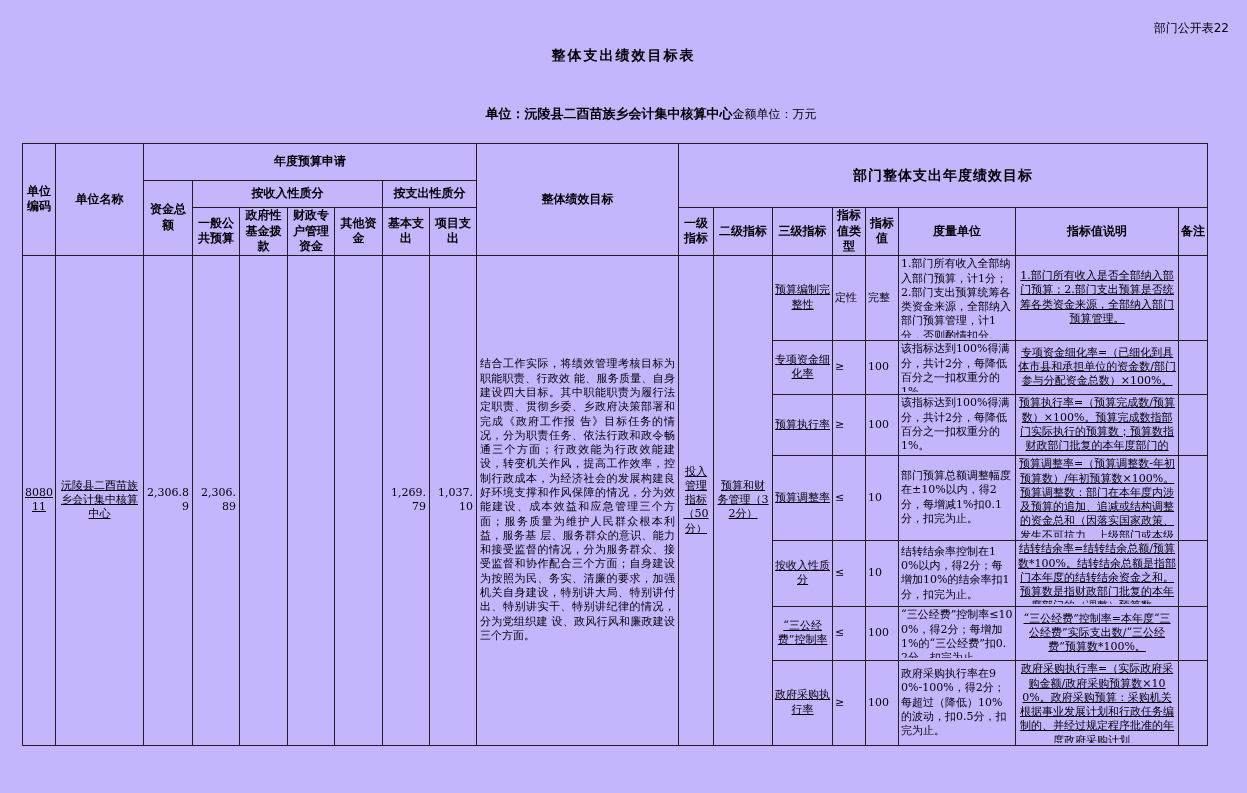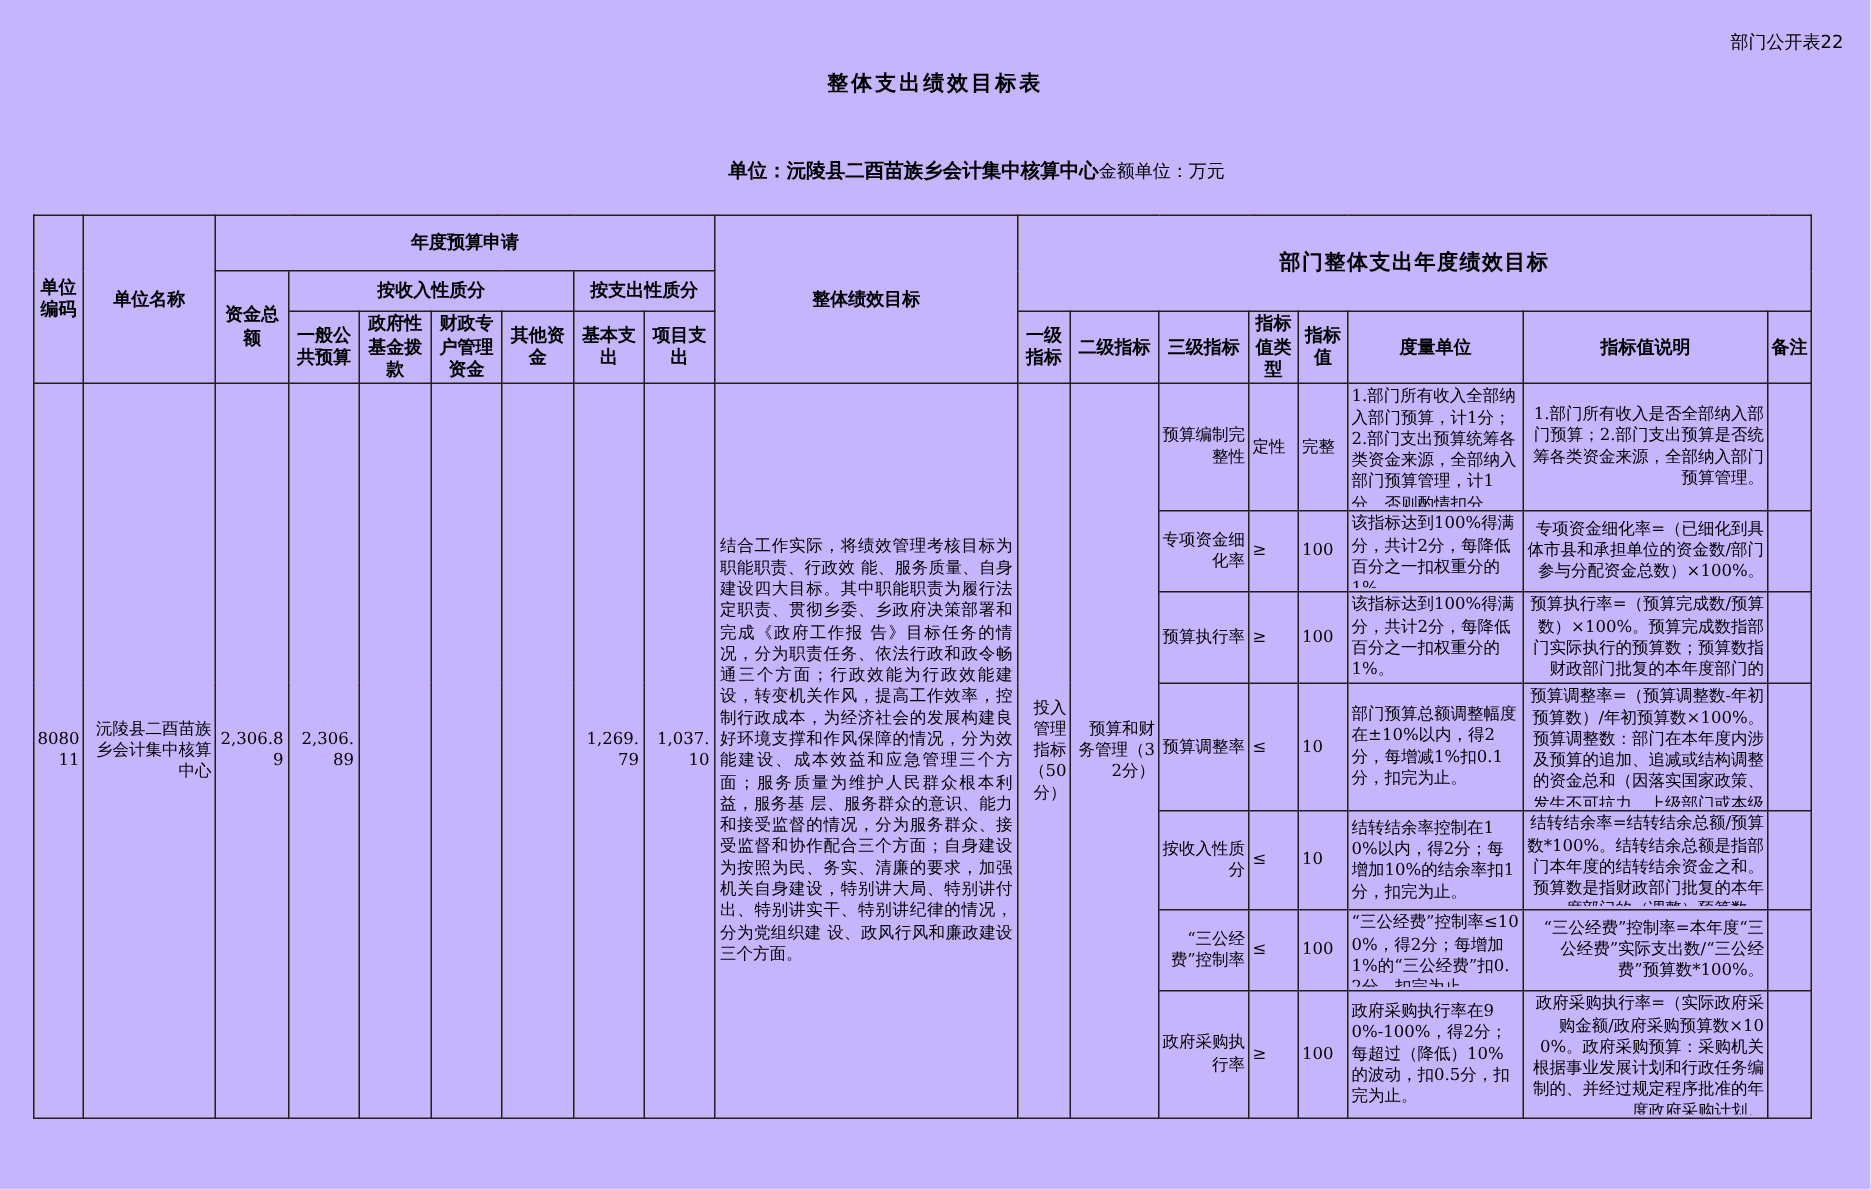--- a/index.html
+++ b/index.html
@@ -10,21 +10,21 @@
   .meta-row { position:absolute; top:105px; left:22px; width:1210px; display:flex; justify-content:center; align-items:flex-end;margin-left:24px; }
   .unit-line { font-weight:bold; font-size:13px; font-family:"DejaVu Sans", sans-serif; }
   .amount-unit { font-size:12px; }
 
   table.main { position:absolute; top:143px; left:22px; width:1185px; border-collapse:collapse; table-layout:fixed; }
   th, td { border:1px solid #1f1f1f; padding:1px 2px; font-size:11px; line-height:1.3; vertical-align:middle; overflow:hidden; word-break:break-all; }
   th { font-family:"DejaVu Sans", sans-serif; font-size:12px; font-weight:bold; padding:0 1px; }
   th.big { font-size:14px; letter-spacing:1px; }
   td.center { text-align:left; }
   td.num { text-align:right; padding-right:3px; }
-  td.left { text-align:right; }
+  td.left { text-align:center;text-decoration:underline; }
   td.justify { text-align:justify; padding:16px 3px; }
   .clip { overflow:hidden; }
   tr.hr1 { height:37px; } tr.hr2 { height:27px; } tr.hr3 { height:46px; }
   tr.r1 { height:85px; } tr.r2 { height:54px; } tr.r3 { height:61px; }
   tr.r4 { height:85px; } tr.r5 { height:66px; } tr.r6 { height:54px; } tr.r7 { height:85px; }
   tr.r1 .clip { max-height:81px; } tr.r2 .clip { max-height:50px; } tr.r3 .clip { max-height:57px; }
   tr.r4 .clip { max-height:81px; } tr.r5 .clip { max-height:62px; } tr.r6 .clip { max-height:50px; } tr.r7 .clip { max-height:81px; }
   td.goal-cell { vertical-align:middle; }
 </style>
 </head>

